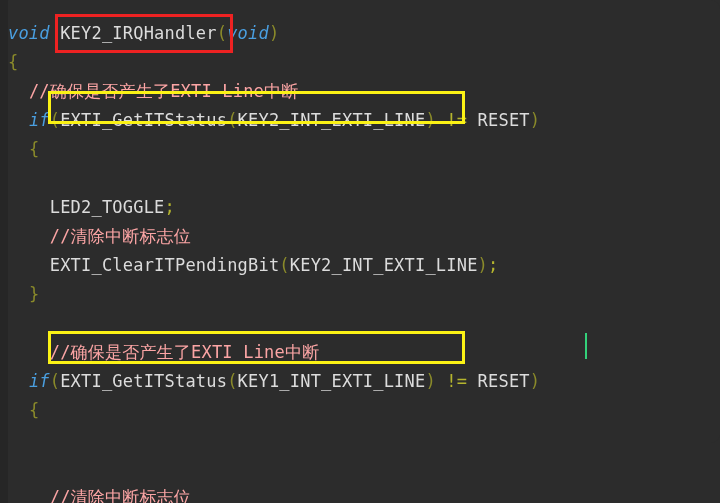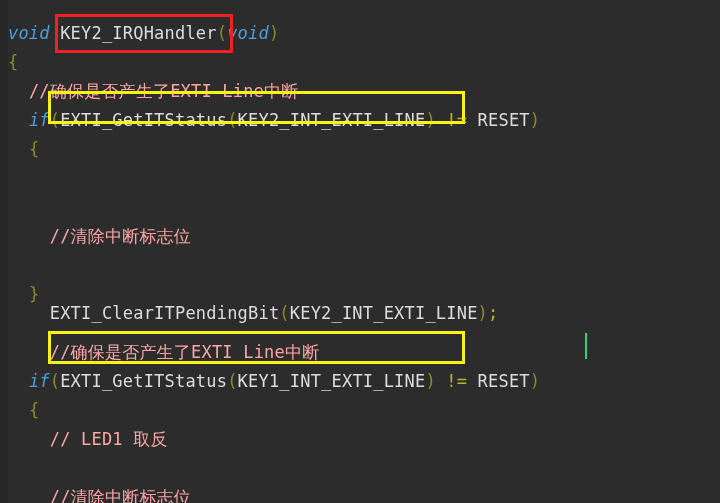--- a/index.html
+++ b/index.html
@@ -88,28 +88,29 @@
 <div id="editor">
 
   <div id="gutter"></div>
 
   <div id="code">
       <div class="line" style="top: 19px;"><span class="kw">void</span><span class="plain"> </span><span class="ident">KEY2_IRQHandler</span><span class="paren">(</span><span class="kw">void</span><span class="paren">)</span></div>
       <div class="line" style="top: 48px;"><span class="brace">{</span></div>
       <div class="line" style="top: 77px;"><span class="plain">  </span><span class="comment">//确保是否产生了EXTI Line中断</span></div>
       <div class="line" style="top: 106px;"><span class="plain">  </span><span class="kw">if</span><span class="paren">(</span><span class="ident">EXTI_GetITStatus</span><span class="paren">(</span><span class="ident">KEY2_INT_EXTI_LINE</span><span class="paren">)</span><span class="plain"> </span><span class="op">!=</span><span class="plain"> </span><span class="ident">RESET</span><span class="paren">)</span></div>
       <div class="line" style="top: 135px;"><span class="plain">  </span><span class="brace">{</span></div>
+      <div class="line" style="top: 193px;"><span class="plain">    </span><span class="ident">LED2_TOGGLE</span><span class="semi">;</span></div>
       <div class="line" style="top: 222px;"><span class="plain">    </span><span class="comment">//清除中断标志位</span></div>
-      <div class="line" style="top: 251px; margin-top: 48px;"><span class="plain">    </span><span class="ident">EXTI_ClearITPendingBit</span><span class="paren">(</span><span class="ident">KEY2_INT_EXTI_LINE</span><span class="paren">)</span><span class="semi">;</span></div>
+      <div class="line" style="top: 251px;"><span class="plain">    </span><span class="ident">EXTI_ClearITPendingBit</span><span class="paren">(</span><span class="ident">KEY2_INT_EXTI_LINE</span><span class="paren">)</span><span class="semi">;</span></div>
       <div class="line" style="top: 280px;"><span class="plain">  </span><span class="brace">}</span></div>
       <div class="line" style="top: 309px;"></div>
       <div class="line" style="top: 338px;"><span class="plain">    </span><span class="comment">//确保是否产生了EXTI Line中断</span></div>
       <div class="line" style="top: 367px;"><span class="plain">  </span><span class="kw">if</span><span class="paren">(</span><span class="ident">EXTI_GetITStatus</span><span class="paren">(</span><span class="ident">KEY1_INT_EXTI_LINE</span><span class="paren">)</span><span class="plain"> </span><span class="op">!=</span><span class="plain"> </span><span class="ident">RESET</span><span class="paren">)</span></div>
       <div class="line" style="top: 396px;"><span class="plain">  </span><span class="brace">{</span></div>
-      <div class="line" style="top: 425px;"><span class="plain">    </span><span class="comment">// LED1 取反</span></div>
+      <div class="line" style="top: 425px;"><span class="plain">    </span></div>
       <div class="line" style="top: 483px;"><span class="plain">    </span><span class="comment">//清除中断标志位</span></div>
     </div>
 
   <div class="box box-red" style="left:55px; top:14px; width:178px; height:39px;"></div>
 
   <div class="box box-yellow" style="left:48px; top:91px; width:417px; height:33px;"></div>
 
   <div class="box box-yellow" style="left:48px; top:331px; width:417px; height:33px;"></div>
 
   <div id="caret" style="left:585px; top:333px; height:26px;"></div>

